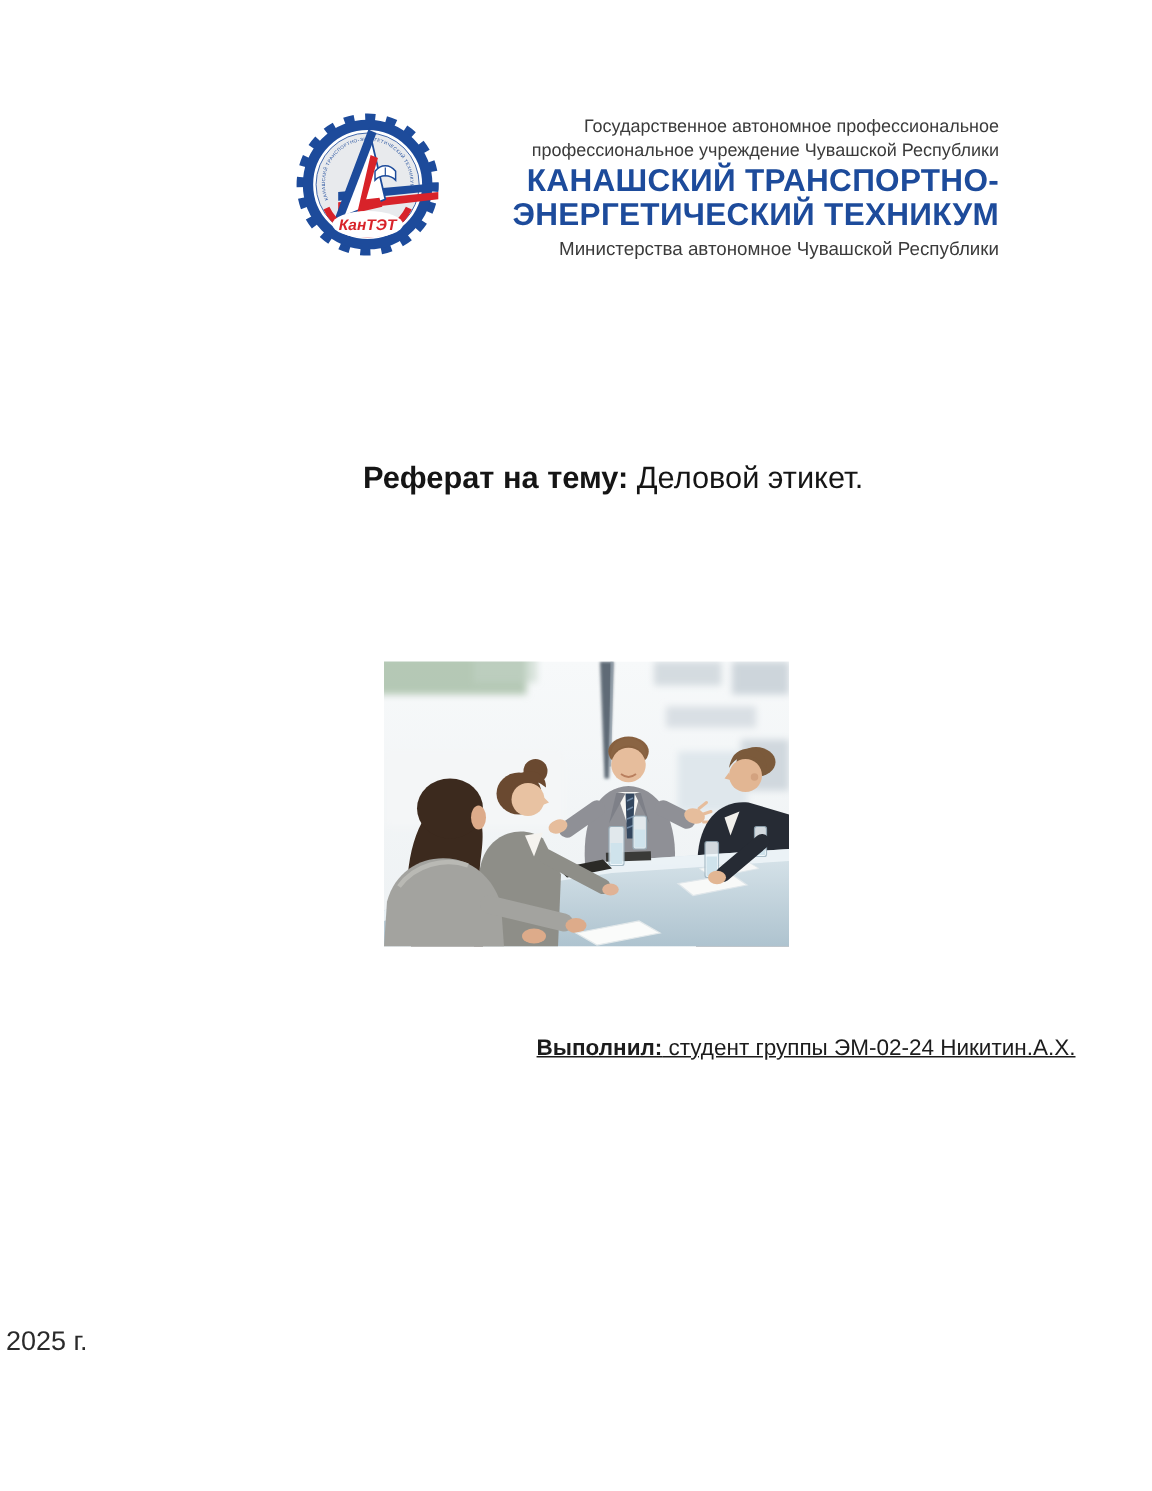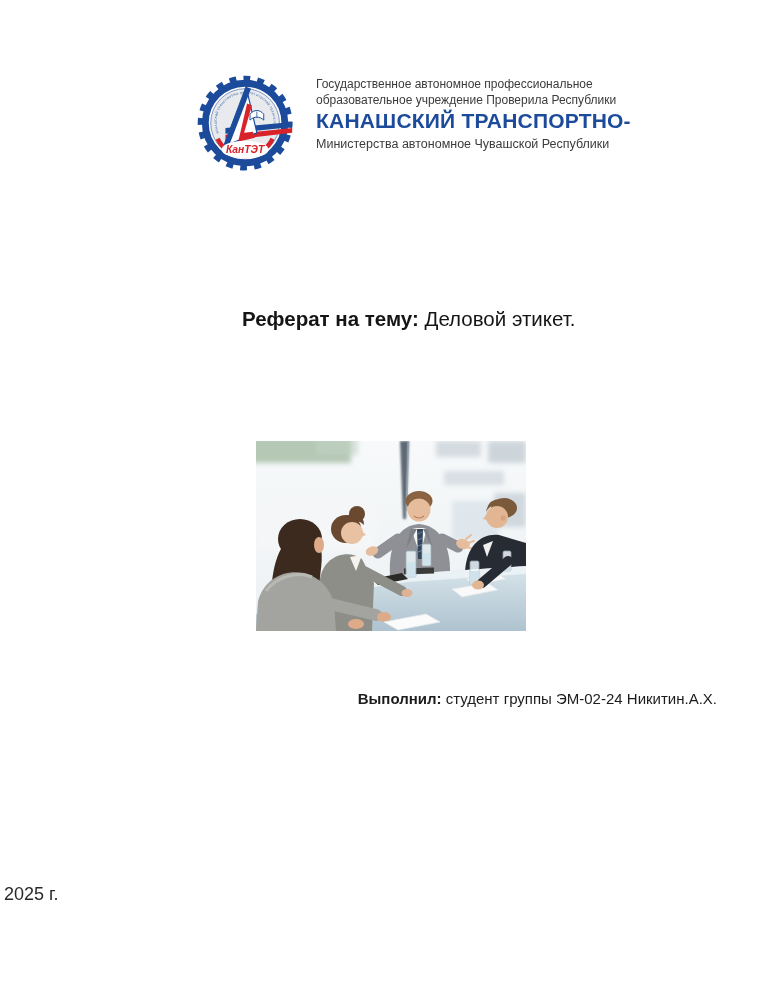--- a/index.html
+++ b/index.html
@@ -3,33 +3,33 @@
 <meta charset="utf-8">
 <style>
   html,body{margin:0;padding:0;background:#ffffff;}
   .page{
     position:relative;width:768px;height:994px;background:#ffffff;
     font-family:"Liberation Sans",sans-serif;overflow:hidden;margin:0 auto;
   }
   
   .logo{position:absolute;left:196px;top:73px;width:108px;height:104px;}
   .logo text{font-family:"Liberation Sans",sans-serif;}
-  .head-lines{position:absolute;left:316px;top:76px;width:334px;text-align:left;color:#3b3b3b;}
+  .head-lines{position:absolute;left:332px;top:76px;width:334px;text-align:right;color:#3b3b3b;}
   .org{font-size:12px;line-height:16px;white-space:nowrap;}
   .inst{font-size:21px;line-height:22.5px;font-weight:bold;color:#1d4b9b;letter-spacing:.2px;white-space:nowrap;}
   .inst.first{margin-top:2px;}
   .ministry{font-size:12.5px;line-height:17px;margin-top:3px;white-space:nowrap;}
   
   .doc-title{position:absolute;left:242px;top:306px;font-size:20.5px;line-height:26px;color:#151515;white-space:nowrap;}
   .b{font-weight:bold;}
   
   .photo{position:absolute;left:256px;top:441px;width:270px;height:190px;display:block;}
   
   .credits{position:absolute;right:51px;top:688px;text-align:right;font-size:15px;line-height:21px;color:#1c1c1c;}
-  .credit-line{white-space:nowrap;}
+  .credit-line{white-space:nowrap;text-decoration:underline;}
   
   .year{position:absolute;left:4px;top:884px;width:100%;text-align:left;font-size:18px;color:#2a2a2a;}
 </style>
 </head>
 <body>
 
 <div class="page">
 
   <header>
 
@@ -65,22 +65,23 @@
         </g>
       </g>
 
       <path d="M 22,66 A 31,31 0 0 0 78,66" fill="none" stroke="#d8232a" stroke-width="4.5"></path>
       <ellipse cx="50" cy="77" rx="24" ry="9" fill="#ffffff"></ellipse>
       <text x="50" y="81" text-anchor="middle" font-size="10.5" font-weight="bold" font-style="italic" fill="#d8232a">КанТЭТ</text>
     </svg>
 
     <div class="head-lines">
       <div class="org">Государственное автономное профессиональное</div>
-      <div class="org">образовательное учреждение Проверила Республики</div>
+      <div class="org">профессиональное учреждение Чувашской Республики</div>
       <div class="inst first">КАНАШСКИЙ ТРАНСПОРТНО-</div>
+      <div class="inst">ЭНЕРГЕТИЧЕСКИЙ ТЕХНИКУМ</div>
       <div class="ministry">Министерства автономное Чувашской Республики</div>
     </div>
   </header>
 
   <div class="doc-title"><span class="b">Реферат на тему:</span><span> Деловой этикет.</span></div>
 
   <svg class="photo" viewBox="0 0 270 190">
     <defs>
       <linearGradient id="bgG" x1="0" y1="0" x2="0" y2="1">
         <stop offset="0" stop-color="#f7f9fa"></stop>

